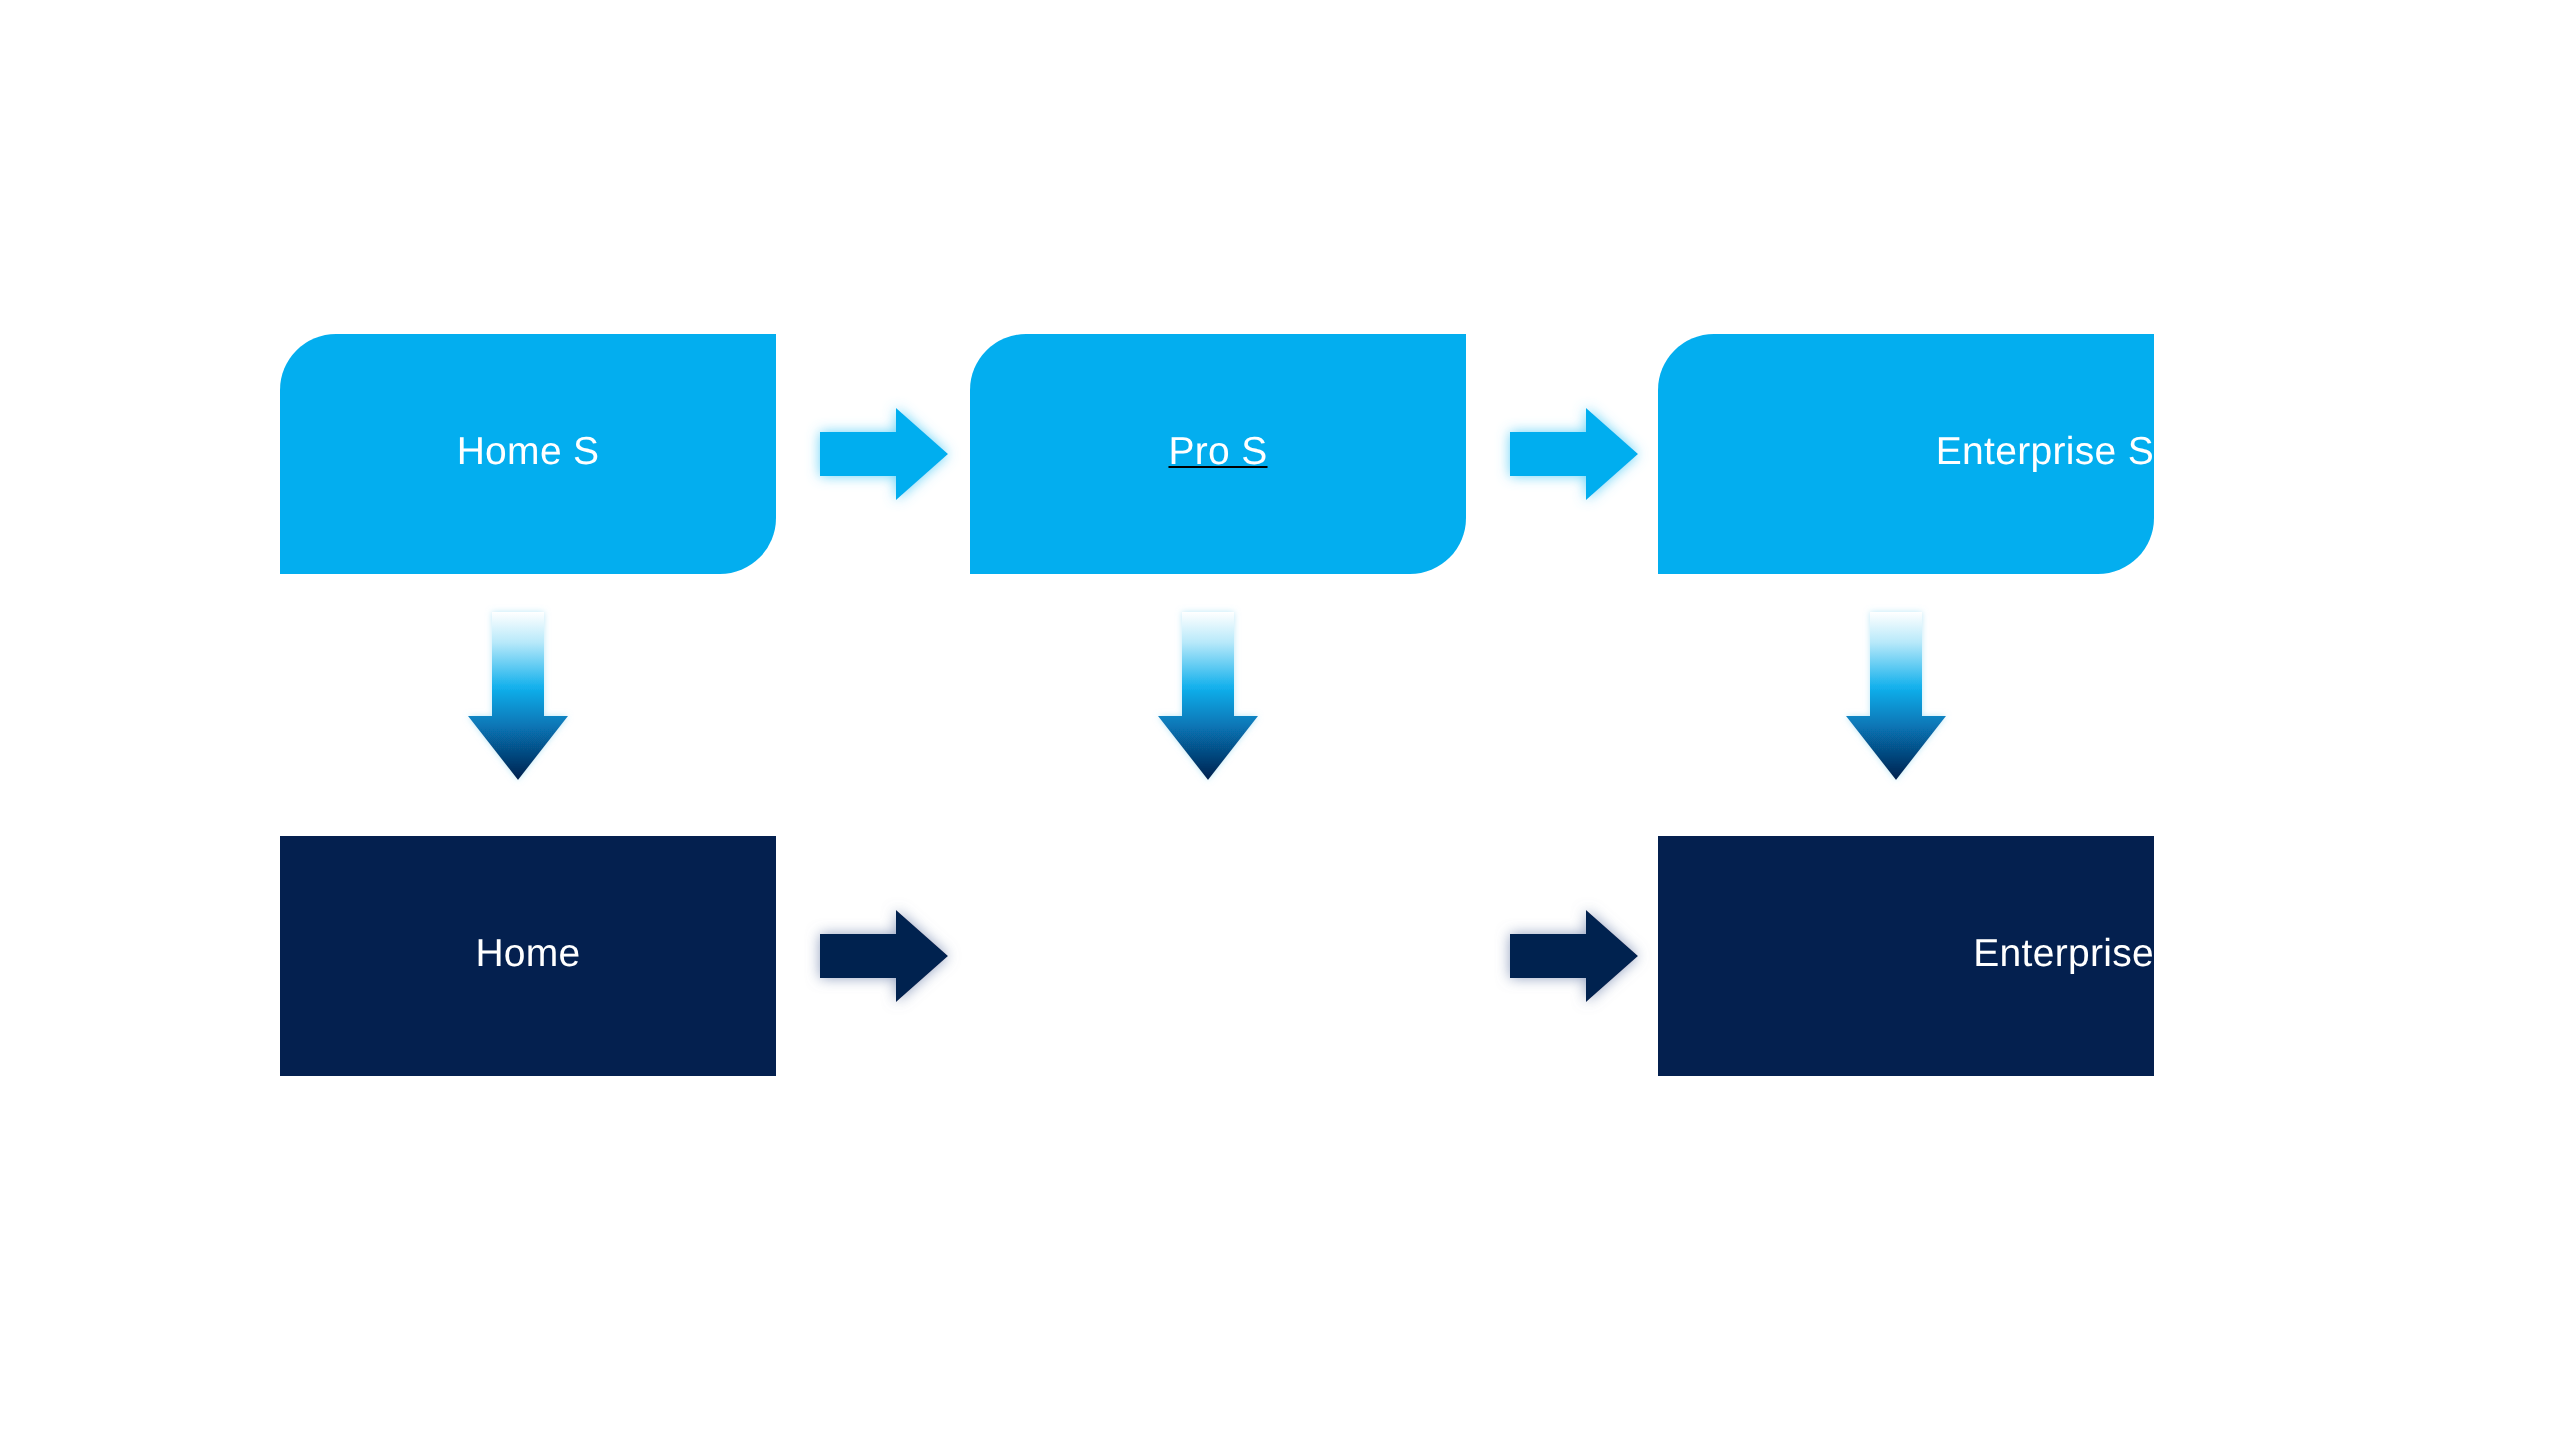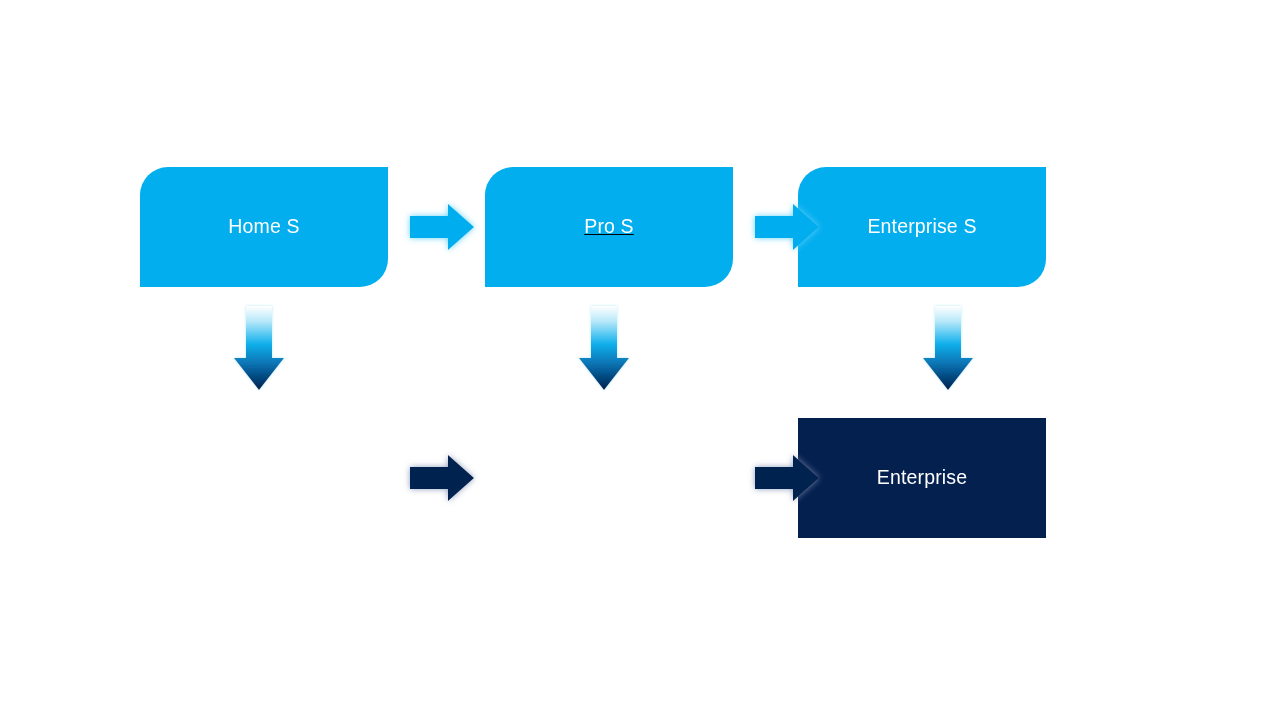--- a/index.html
+++ b/index.html
@@ -56,21 +56,21 @@
     background: #04204F;
     border-radius: 0;
   }
 
   
   .row-service { top: 167px; }
   .row-product { top: 418px; }
 
   .col-1 { left: 140px; }
   .col-2 { left: 485px; text-decoration: underline; }
-  .col-3 { left: 798px; }
+  .col-3 { left: 829px; justify-content: flex-end; }
 
   
   .arrow {
     position: absolute;
     line-height: 0;
   }
 
   .arrow.right-arrow {
     width: 86px;
     height: 62px;
@@ -178,20 +178,23 @@
           <stop offset="100%" stop-color="#05204E"></stop>
         </linearGradient>
         <filter id="dnGlow3" x="-60%" y="-40%" width="220%" height="180%">
           <feDropShadow dx="0" dy="0" stdDeviation="1.6" flood-color="#8FD8F2" flood-opacity="0.6"></feDropShadow>
         </filter>
       </defs>
       <polygon points="20,4 46,4 46,56 58,56 33,88 8,56 20,56" fill="url(#dnGrad3)" filter="url(#dnGlow3)"></polygon>
     </svg>
   </div>
 
+  <div class="node product row-product col-1">
+    <span class="node-label">Home</span>
+  </div>
 
 
   <div class="node product row-product col-3">
     <span class="node-label">Enterprise</span>
   </div>
 
   <div class="arrow right-arrow prod-1">
     <svg width="86" height="62" viewBox="0 0 86 62" xmlns="http://www.w3.org/2000/svg">
       <defs>
         <filter id="glowNavy1" x="-60%" y="-60%" width="220%" height="220%">

